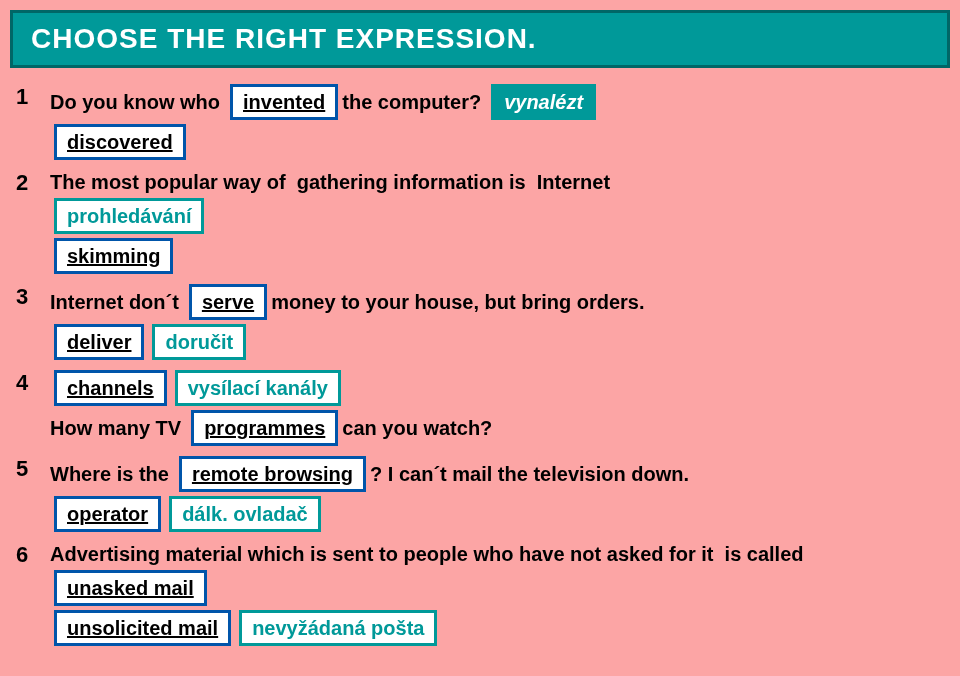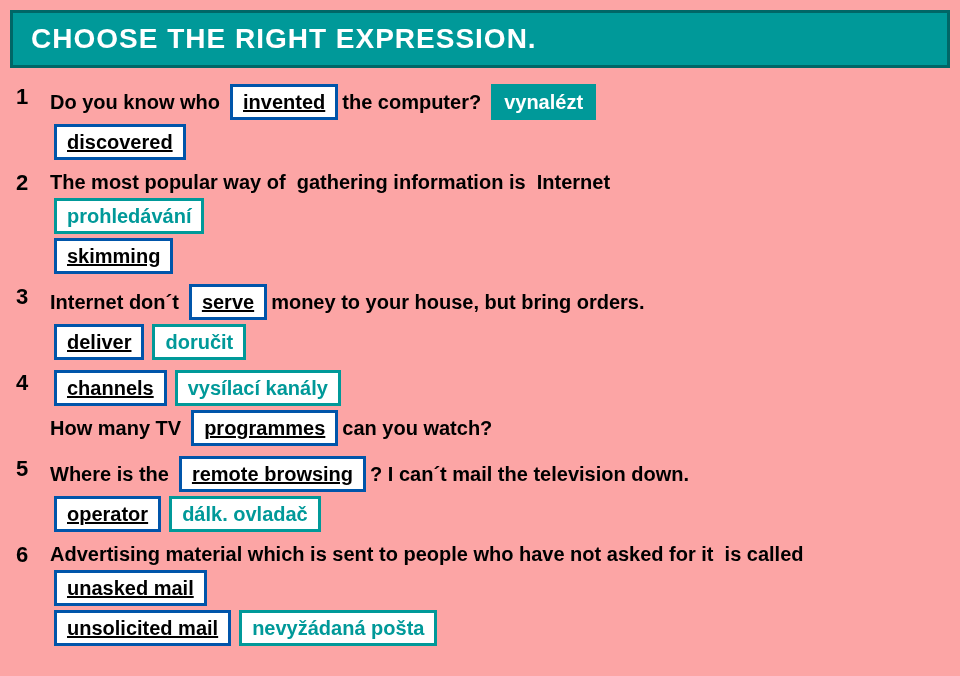--- a/index.html
+++ b/index.html
@@ -67,20 +67,21 @@
     .box-teal {
       display: inline-block;
       border: 3px solid #009999;
       background: #009999;
       padding: 2px 10px;
       margin: 2px 4px;
       font-size: 20px;
       font-weight: bold;
       color: #fff;
       line-height: 1.3;
+      font-style: italic;
     }
     .box-teal-outline {
       display: inline-block;
       border: 3px solid #009999;
       background: #fff;
       padding: 2px 10px;
       margin: 2px 4px;
       font-size: 20px;
       font-weight: bold;
       color: #009999;

